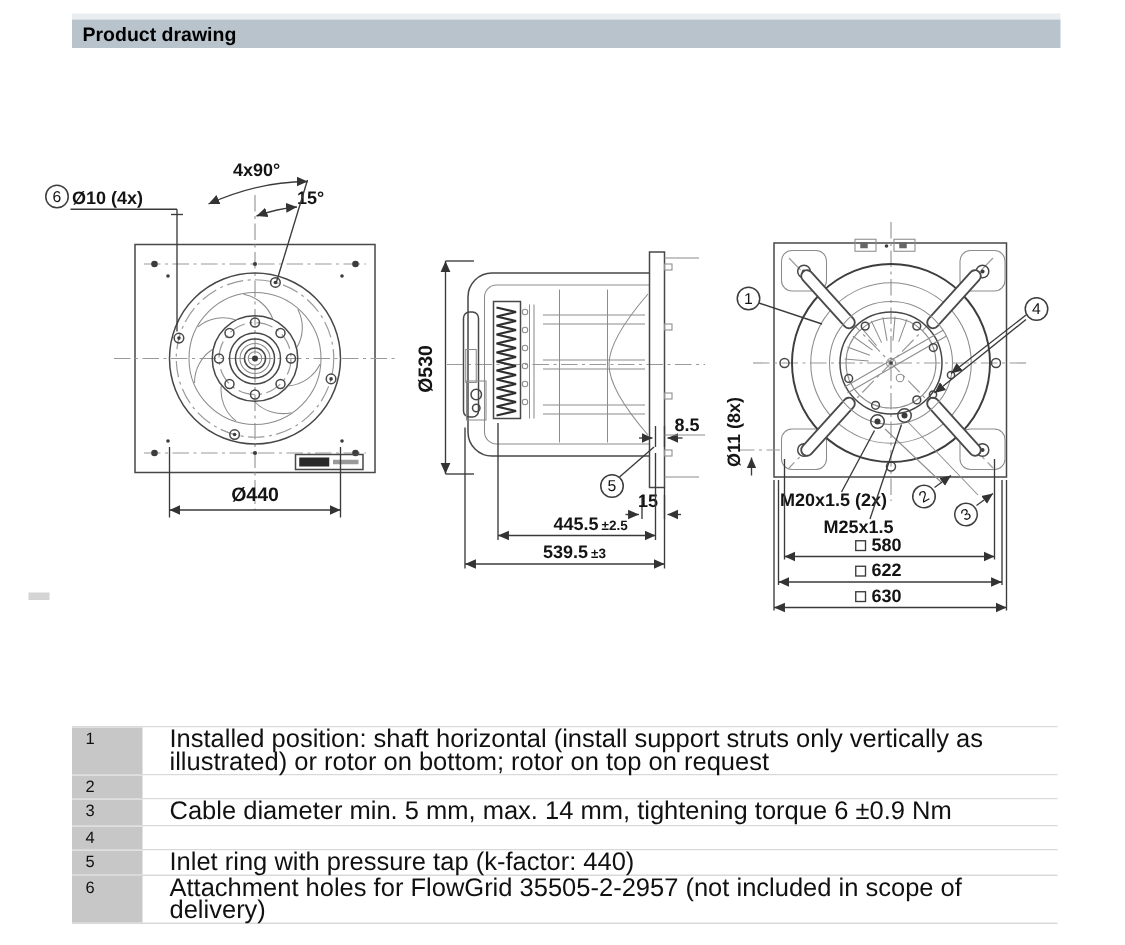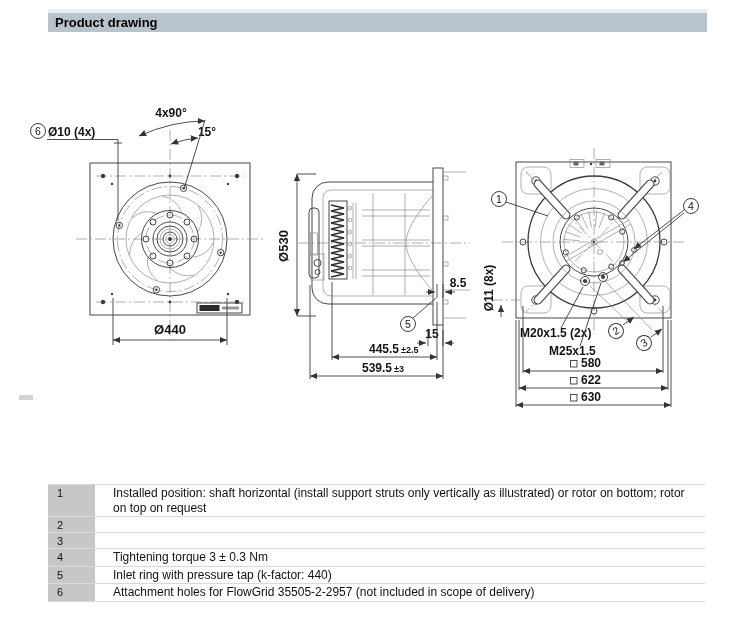--- a/index.html
+++ b/index.html
@@ -25,21 +25,21 @@
   .dtxt{font:600 12px "Liberation Sans",sans-serif;fill:#141414}
   .dtxtL{font:600 13px "Liberation Sans",sans-serif;fill:#141414}
   .dtol{font:600 9px "Liberation Sans",sans-serif;fill:#141414}
   .cnum{font:400 10.5px "Liberation Sans",sans-serif;fill:#141414;text-anchor:middle}
   .callout{stroke:#3d3d3d;fill:#fff;stroke-width:1}
   
   .dtable{position:absolute;left:48px;top:484px;width:657px;border-top:1px solid #d9d9d9;}
   .trow{display:flex;gap:4px;border-bottom:1px solid #d9d9d9;background:#fff;}
   .tnum{width:47px;min-height:15px;background:#c7c7c7;box-sizing:border-box;
         padding:1px 0 0 9px;font-size:11px;line-height:14px;}
-  .ttext{flex:1;box-sizing:border-box;padding:1px 10px 1px 14px;font-size:12px;line-height:14.5px;}
+  .ttext{flex:1;box-sizing:border-box;padding:1px 10px 1px 14px;font-size:17px;line-height:14.5px;}
 </style>
 </head>
 <body>
 
 <div class="hdr-strip"></div>
 <div class="hdr-bar">
   <div class="title">Product drawing</div>
 </div>
 
 <div class="margin-dash"></div>
@@ -315,24 +315,24 @@
 <div class="dtable">
   <div class="trow">
     <div class="tnum">1</div>
     <div class="ttext">Installed position: shaft horizontal (install support struts only vertically as illustrated) or rotor on bottom; rotor on top on request</div>
   </div>
   <div class="trow">
     <div class="tnum">2</div>
   </div>
   <div class="trow">
     <div class="tnum">3</div>
+    <div class="ttext">Cable diameter min. 5 mm, max. 14 mm, tightening torque 6 ±0.9 Nm</div>
   </div>
   <div class="trow">
     <div class="tnum">4</div>
-    <div class="ttext">Tightening torque 3 ± 0.3 Nm</div>
   </div>
   <div class="trow">
     <div class="tnum">5</div>
     <div class="ttext">Inlet ring with pressure tap (k-factor: 440)</div>
   </div>
   <div class="trow">
     <div class="tnum">6</div>
     <div class="ttext">Attachment holes for FlowGrid 35505-2-2957 (not included in scope of delivery)</div>
   </div>
 </div>

